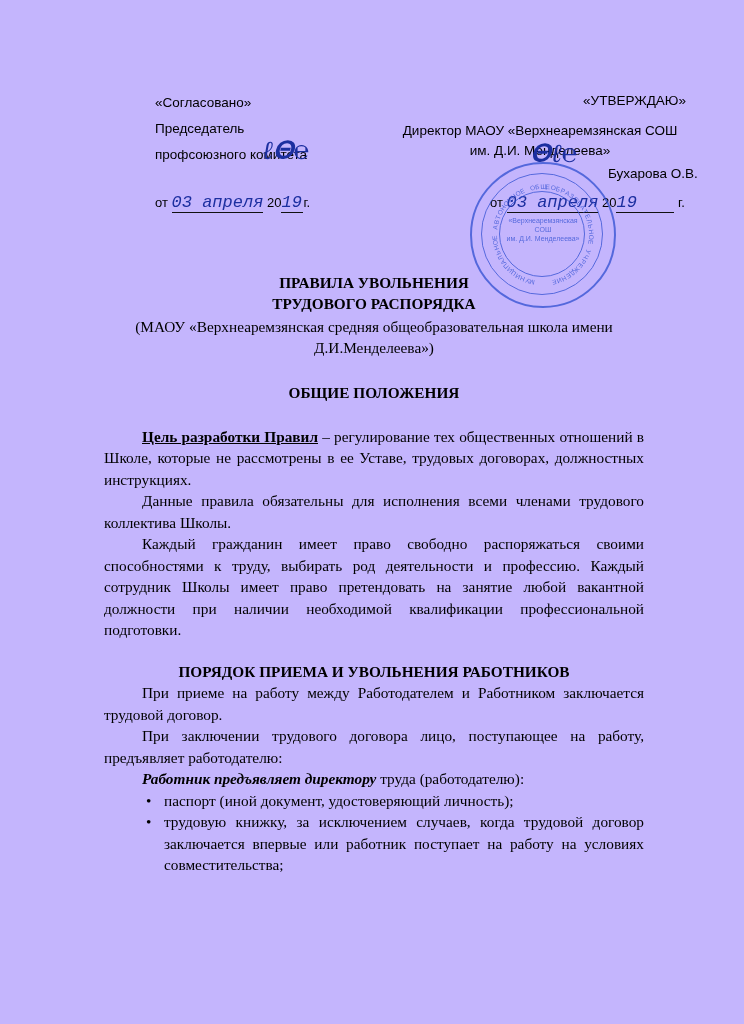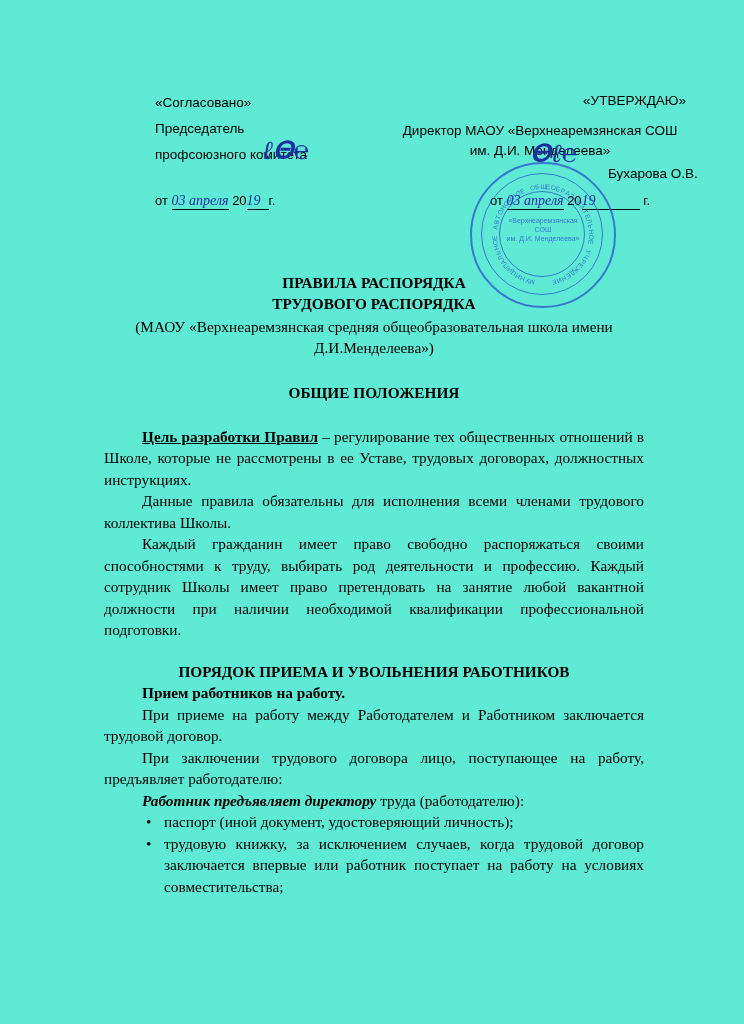--- a/index.html
+++ b/index.html
@@ -4,21 +4,21 @@
 <style>
   html, body {
     margin: 0;
     padding: 0;
     background: #ffffff;
   }
   .page {
     position: relative;
     width: 744px;
     height: 1024px;
-    background: #5eead4;
+    background: #c4b5fd;
     font-family: "Liberation Serif", serif;
     color: #000000;
     overflow: hidden;
   }
 
   
   .header {
     position: absolute;
     top: 80px;
     left: 0;
@@ -77,24 +77,24 @@
     font-size: 13.5px;
     white-space: nowrap;
     margin-left: 28px;
   }
   .ul { display: inline-block; border-bottom: 1px solid #111; }
   .ul-short { display: inline-block; width: 22px; border-bottom: 1px solid #111; }
   .ul-med { display: inline-block; width: 58px; border-bottom: 1px solid #111; }
 
   
   .hand {
-    font-family: Liberation Serif, serif;
+    font-family: Liberation Mono, monospace;
     font-style: italic;
     color: #1c2fa0;
-    font-size: 14px;
+    font-size: 17px;
   }
   .sig-scribble {
     position: absolute;
     color: #1c2fa0;
     font-family: "DejaVu Serif", serif;
     font-style: italic;
     font-size: 26px;
     pointer-events: none;
   }
 
@@ -313,41 +313,40 @@
         <div>«Верхнеаремзянская</div>
         <div>СОШ</div>
         <div>им. Д.И. Менделеева»</div>
       </div>
     </div>
   </div>
 
   <div class="body">
 
     <div class="title">
-      <div>ПРАВИЛА РАСПОРЯДКА</div>
+      <div>ПРАВИЛА УВОЛЬНЕНИЯ</div>
       <div>ТРУДОВОГО РАСПОРЯДКА</div>
     </div>
 
     <div class="subtitle">
       <div>(МАОУ «Верхнеаремзянская средняя общеобразовательная школа имени</div>
       <div>Д.И.Менделеева»)</div>
     </div>
 
     <div class="section-title">ОБЩИЕ ПОЛОЖЕНИЯ</div>
 
     <p class="para first"><span class="u">Цель разработки Правил</span><span> – регулирование тех общественных отношений в Школе, которые не  рассмотрены в ее Уставе, трудовых договорах, должностных инструкциях.</span></p>
 
     <p class="para">Данные правила обязательны для исполнения всеми членами трудового коллектива Школы.</p>
 
     <p class="para">Каждый гражданин имеет право свободно распоряжаться своими способностями к труду, выбирать род деятельности и профессию. Каждый сотрудник Школы имеет право претендовать на занятие любой вакантной должности при наличии необходимой квалификации профессиональной подготовки.</p>
 
 
     <div class="section-title2">ПОРЯДОК ПРИЕМА И УВОЛЬНЕНИЯ РАБОТНИКОВ</div>
 
-    <p class="para noind b">Прием работников на работу.</p>
 
     <p class="para">При приеме на работу  между Работодателем и Работником заключается трудовой договор.</p>
 
     <p class="para">При заключении трудового договора лицо, поступающее на работу, предъявляет работодателю:</p>
 
     <p class="para noind"><span class="bi">Работник предъявляет директору</span><span> труда (работодателю):</span></p>
 
     <ul class="bullets">
       <li>паспорт (иной документ, удостоверяющий личность);</li>
       <li>трудовую книжку, за исключением случаев, когда трудовой договор заключается впервые или работник поступает на работу на условиях совместительства;</li>

